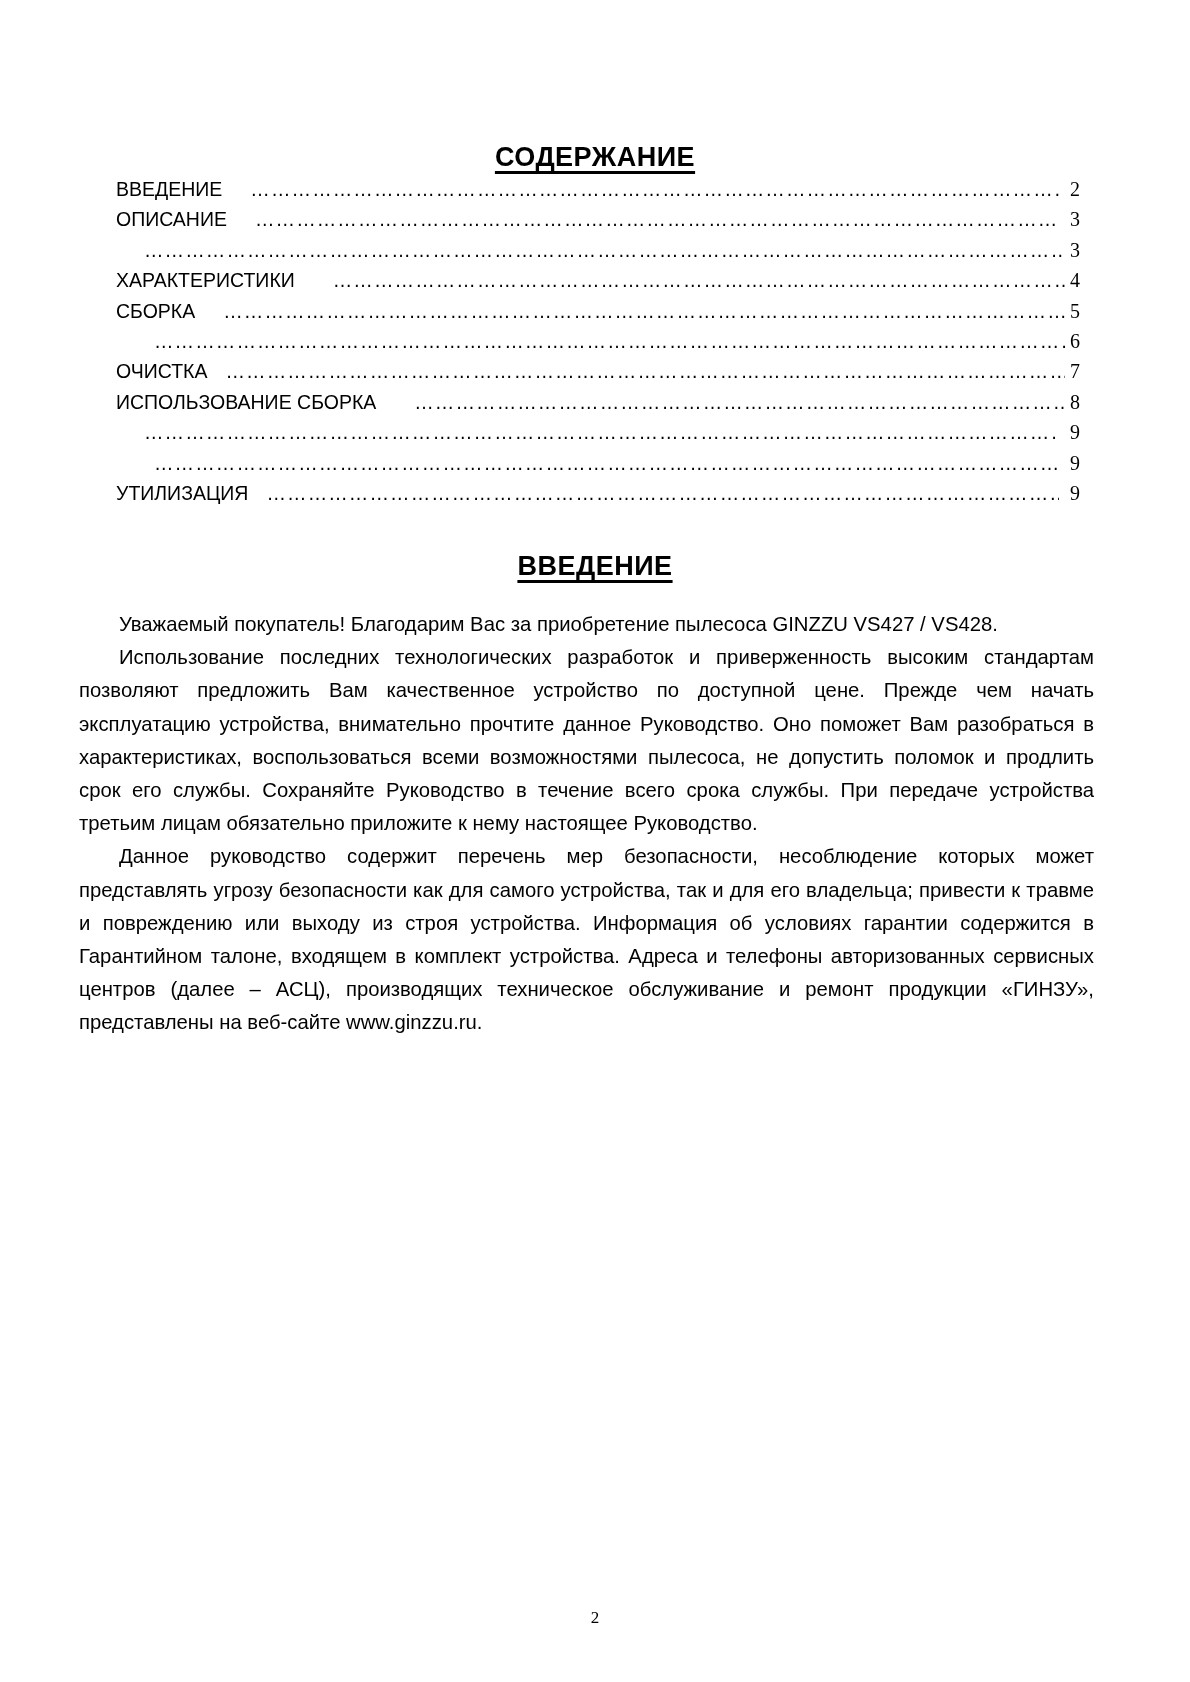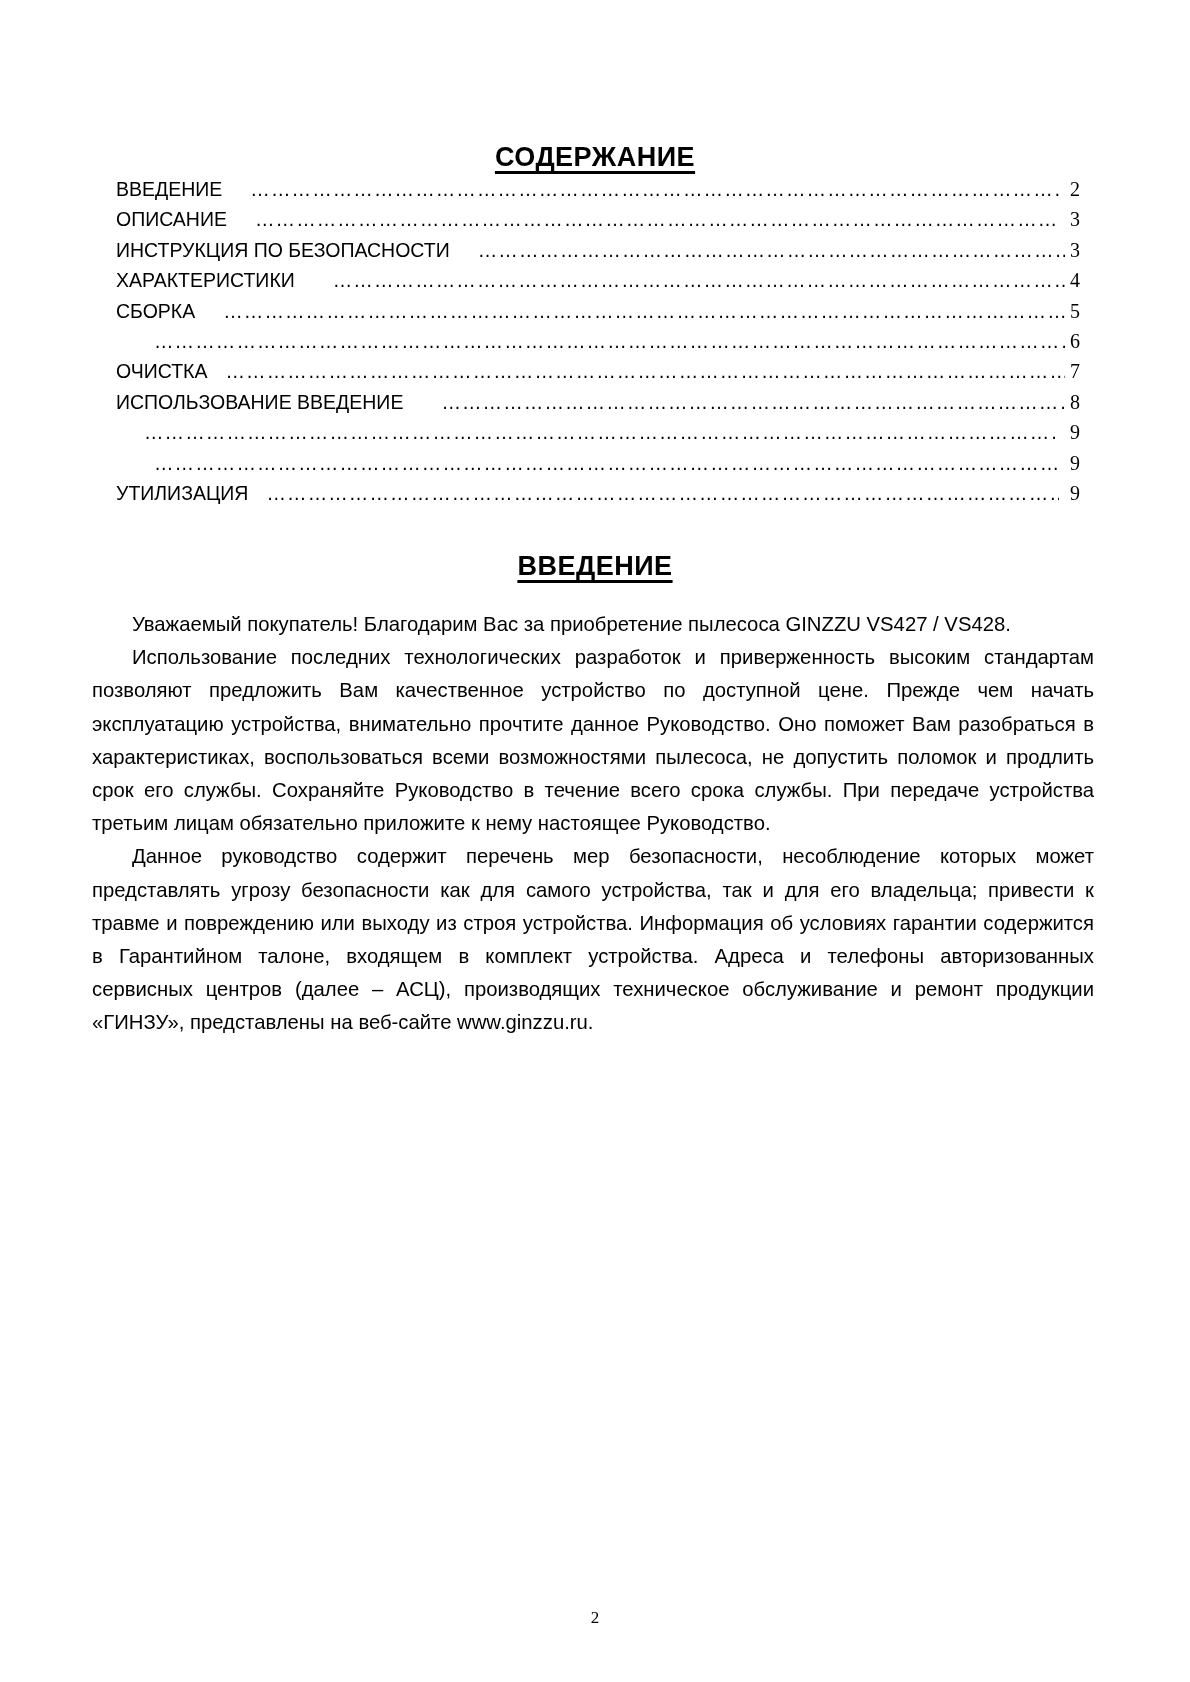--- a/index.html
+++ b/index.html
@@ -88,21 +88,21 @@
     text-align: right;
     min-width: 13px;
   }
 
   .toc-page.tight { margin-left: 0px; }
   .toc-page.loose { margin-left: 6px; }
 
   
   .body-copy {
     position: absolute;
-    left: 92px;
+    left: 79px;
     right: 96px;
     top: 608px;
   }
 
   .para {
     font-size: 20.3px;
     line-height: 33.2px;
     text-align: justify;
     text-indent: 40px;
     margin: 0 0 0 0;
@@ -136,21 +136,20 @@
         <span class="toc-dots">……………………………………………………………………………………………………………………………………</span>
         <span class="toc-page loose">2</span>
       </div>
       <div class="toc-row">
         <span class="toc-label">ОПИСАНИЕ</span>
         <span class="toc-gap" style="width: 26px;"></span>
         <span class="toc-dots">……………………………………………………………………………………………………………………………………</span>
         <span class="toc-page loose">3</span>
       </div>
       <div class="toc-row">
-        <span class="toc-label">ИНСТРУКЦИЯ ПО БЕЗОПАСНОСТИ</span>
         <span class="toc-gap" style="width: 26px;"></span>
         <span class="toc-dots">……………………………………………………………………………………………………………………………………</span>
         <span class="toc-page tight">3</span>
       </div>
       <div class="toc-row">
         <span class="toc-label">ХАРАКТЕРИСТИКИ</span>
         <span class="toc-gap" style="width: 36px;"></span>
         <span class="toc-dots">……………………………………………………………………………………………………………………………………</span>
         <span class="toc-page tight">4</span>
       </div>
@@ -165,21 +164,21 @@
         <span class="toc-dots">……………………………………………………………………………………………………………………………………</span>
         <span class="toc-page tight">6</span>
       </div>
       <div class="toc-row">
         <span class="toc-label">ОЧИСТКА</span>
         <span class="toc-gap" style="width: 16px;"></span>
         <span class="toc-dots">……………………………………………………………………………………………………………………………………</span>
         <span class="toc-page tight">7</span>
       </div>
       <div class="toc-row">
-        <span class="toc-label">ИСПОЛЬЗОВАНИЕ ВВЕДЕНИЕ</span>
+        <span class="toc-label">ИСПОЛЬЗОВАНИЕ СБОРКА</span>
         <span class="toc-gap" style="width: 36px;"></span>
         <span class="toc-dots">……………………………………………………………………………………………………………………………………</span>
         <span class="toc-page tight">8</span>
       </div>
       <div class="toc-row">
         <span class="toc-gap" style="width: 26px;"></span>
         <span class="toc-dots">……………………………………………………………………………………………………………………………………</span>
         <span class="toc-page loose">9</span>
       </div>
       <div class="toc-row">

